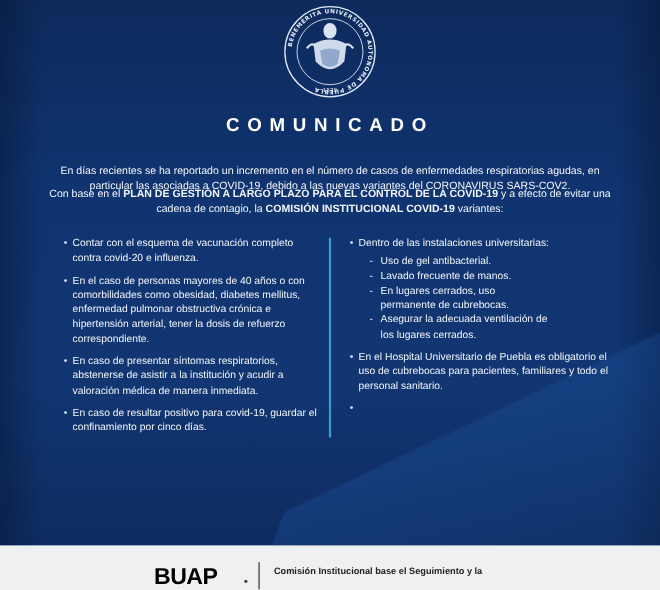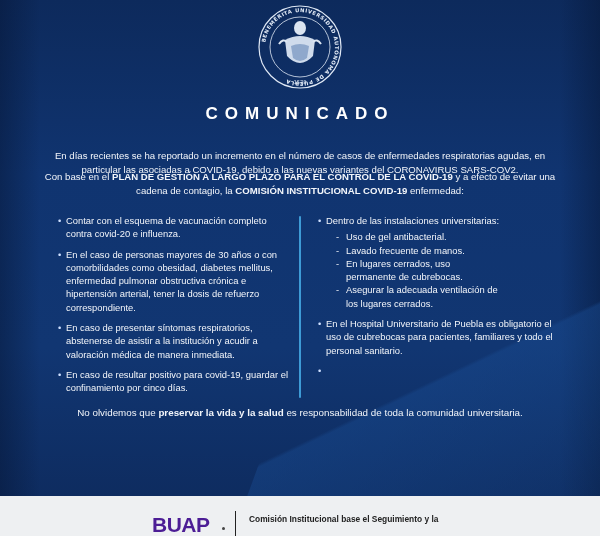--- a/index.html
+++ b/index.html
@@ -67,23 +67,23 @@
   }
   .signoff {
     position: absolute; left: 60px; width: 480px; top: 446px;
     text-align: center; font-size: 9.8px; line-height: 13.5px;
   }
   .footer {
     position: absolute; left: 0; top: 496px; width: 600px; height: 40px;
     background: #eef0f2;
   }
   .buap-logo {
-    position: absolute; left: 152px; top: 513px;
+    position: absolute; left: 140px; top: 513px;
     font-family: "Liberation Sans", sans-serif; font-weight: bold;
-    font-size: 21px; color: #4c1d95; letter-spacing: -0.5px;
+    font-size: 21px; color: #000000; letter-spacing: -0.5px;
   }
   .buap-dot {
     position: absolute; left: 222px; top: 527px; width: 3px; height: 3px;
     background: #444; border-radius: 50%;
   }
   .footer-divider {
     position: absolute; left: 235px; top: 511px; width: 1px; height: 25px; background: #222;
   }
   .footer-text {
     position: absolute; left: 249px; top: 515px; font-size: 8.4px; line-height: 9.5px;
@@ -110,46 +110,45 @@
     <text x="43" y="80" text-anchor="middle" font-size="5" fill="#e6eef9" font-family="DejaVu Sans, sans-serif">1578</text>
     <ellipse cx="43" cy="24" rx="6" ry="7" fill="#dbe5f2"></ellipse>
     <path d="M28 36 Q43 28 58 36 L56 52 Q43 66 30 52 Z" fill="#cfdbec"></path>
     <path d="M34 42 Q43 38 52 42 L50 54 Q43 60 36 54 Z" fill="#8fa8cc"></path>
     <path d="M22 40 Q26 34 30 38 M64 40 Q60 34 56 38" stroke="#dbe5f2" stroke-width="2" fill="none"></path>
   </svg>
 
   <div class="title">COMUNICADO</div>
 
   <p class="intro">En días recientes se ha reportado un incremento en el número de casos de enfermedades respiratorias agudas, en particular las asociadas a COVID-19, debido a las nuevas variantes del CORONAVIRUS SARS-COV2.</p>
-  <p class="intro2"><span>Con base en el </span><b>PLAN DE GESTIÓN A LARGO PLAZO PARA EL CONTROL DE LA COVID-19</b><span> y a efecto de evitar una cadena de contagio, la </span><b>COMISIÓN INSTITUCIONAL COVID-19</b><span> enfermedad:</span></p>
+  <p class="intro2"><span>Con base en el </span><b>PLAN DE GESTIÓN A LARGO PLAZO PARA EL CONTROL DE LA COVID-19</b><span> y a efecto de evitar una cadena de contagio, la </span><b>COMISIÓN INSTITUCIONAL COVID-19</b><span> variantes:</span></p>
 
   <div class="col col-left">
     <div class="item"><span class="bullet">•</span><span>Contar con el esquema de vacunación completo contra covid-20 e influenza.</span></div>
-    <div class="item"><span class="bullet">•</span><span>En el caso de personas mayores de 30 años o con comorbilidades como obesidad, diabetes mellitus, enfermedad pulmonar obstructiva crónica e hipertensión arterial, tener la dosis de refuerzo correspondiente.</span></div>
+    <div class="item"><span class="bullet">•</span><span>En el caso de personas mayores de 40 años o con comorbilidades como obesidad, diabetes mellitus, enfermedad pulmonar obstructiva crónica e hipertensión arterial, tener la dosis de refuerzo correspondiente.</span></div>
     <div class="item"><span class="bullet">•</span><span>En caso de presentar síntomas respiratorios, abstenerse de asistir a la institución y acudir a valoración médica de manera inmediata.</span></div>
     <div class="item"><span class="bullet">•</span><span>En caso de resultar positivo para covid-19, guardar el confinamiento por cinco días.</span></div>
   </div>
 
   <div class="divider"></div>
 
   <div class="col col-right">
     <div class="item">
       <span class="bullet">•</span><span>Dentro de las instalaciones universitarias:</span>
       <div class="sub">
         <div class="sub-item"><span class="dash">-</span><span>Uso de gel antibacterial.</span></div>
         <div class="sub-item"><span class="dash">-</span><span>Lavado frecuente de manos.</span></div>
         <div class="sub-item" style="width:150px"><span class="dash">-</span><span>En lugares cerrados,  uso permanente de cubrebocas.</span></div>
         <div class="sub-item" style="width:170px"><span class="dash">-</span><span>Asegurar la adecuada ventilación de los lugares cerrados.</span></div>
       </div>
     </div>
     <div class="item"><span class="bullet">•</span><span>En el Hospital Universitario de Puebla es obligatorio el uso de cubrebocas para pacientes, familiares y todo el personal sanitario.</span></div>
     <div class="item"><span class="bullet">•</span></div>
   </div>
 
-  <p class="closing"><span>No olvidemos que </span><b>preservar la vida y la salud</b><span> es responsabilidad de toda la comunidad universitaria.</span></p>
 
 </div>
 
 <div class="footer"></div>
 <div class="buap-logo">BUAP</div>
 <div class="buap-dot"></div>
 <div class="footer-divider"></div>
 <div class="footer-text">
   <div>Comisión Institucional base el Seguimiento y la</div>
 </div>

